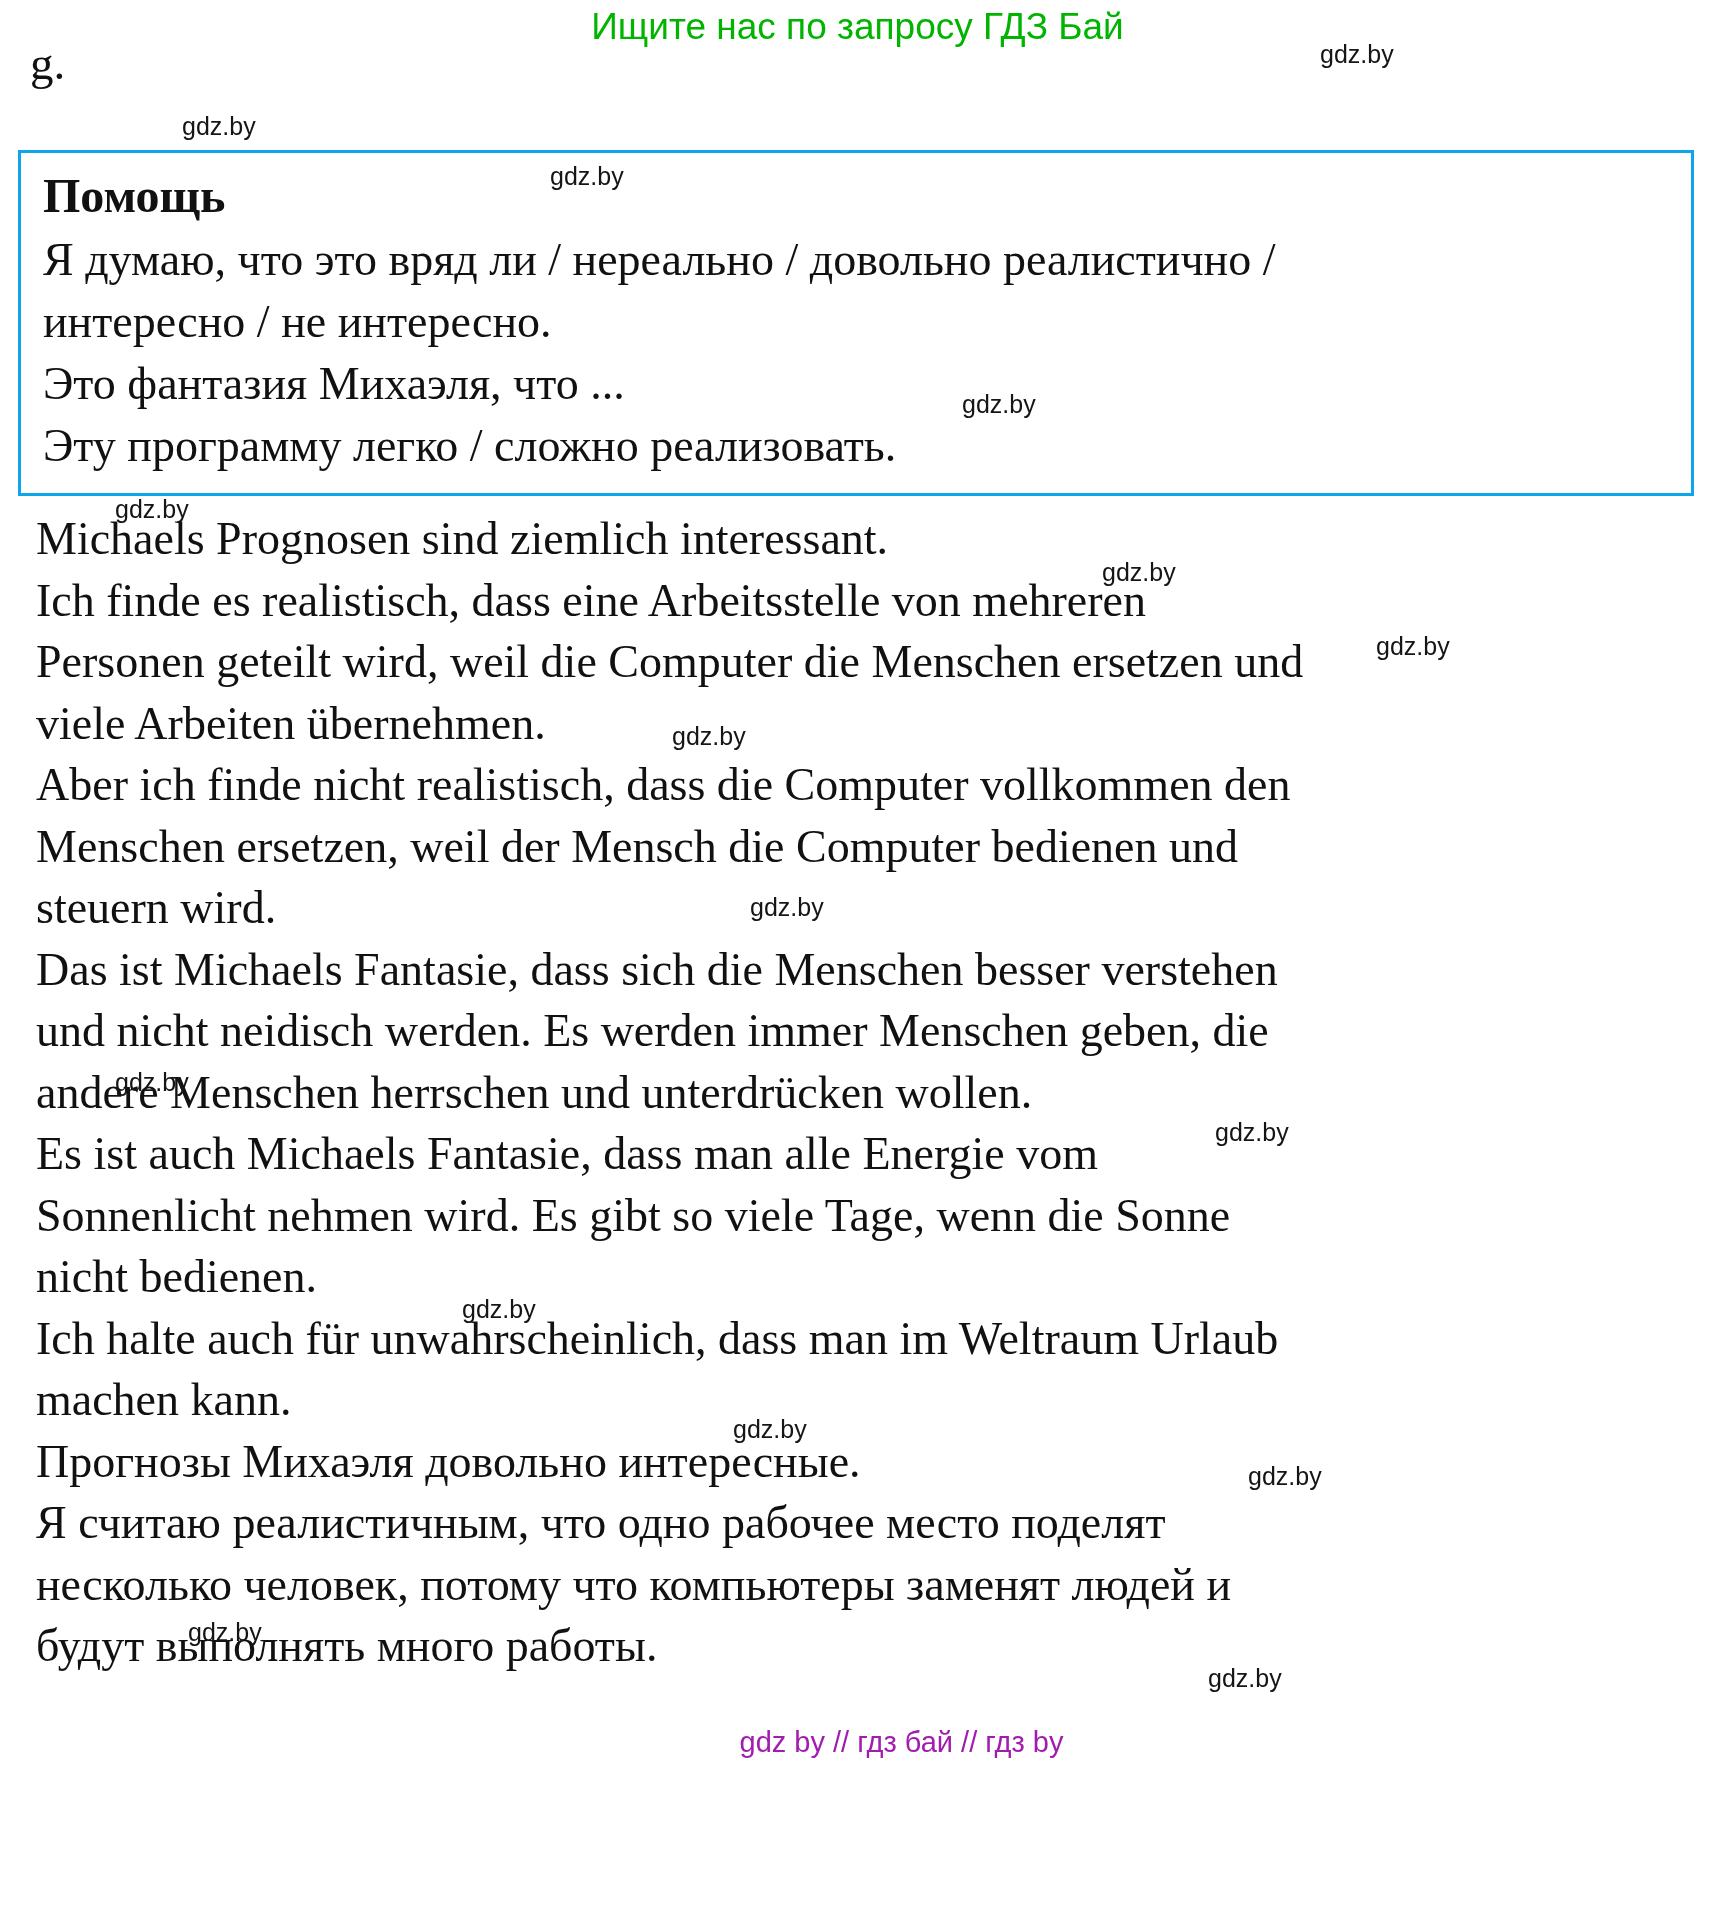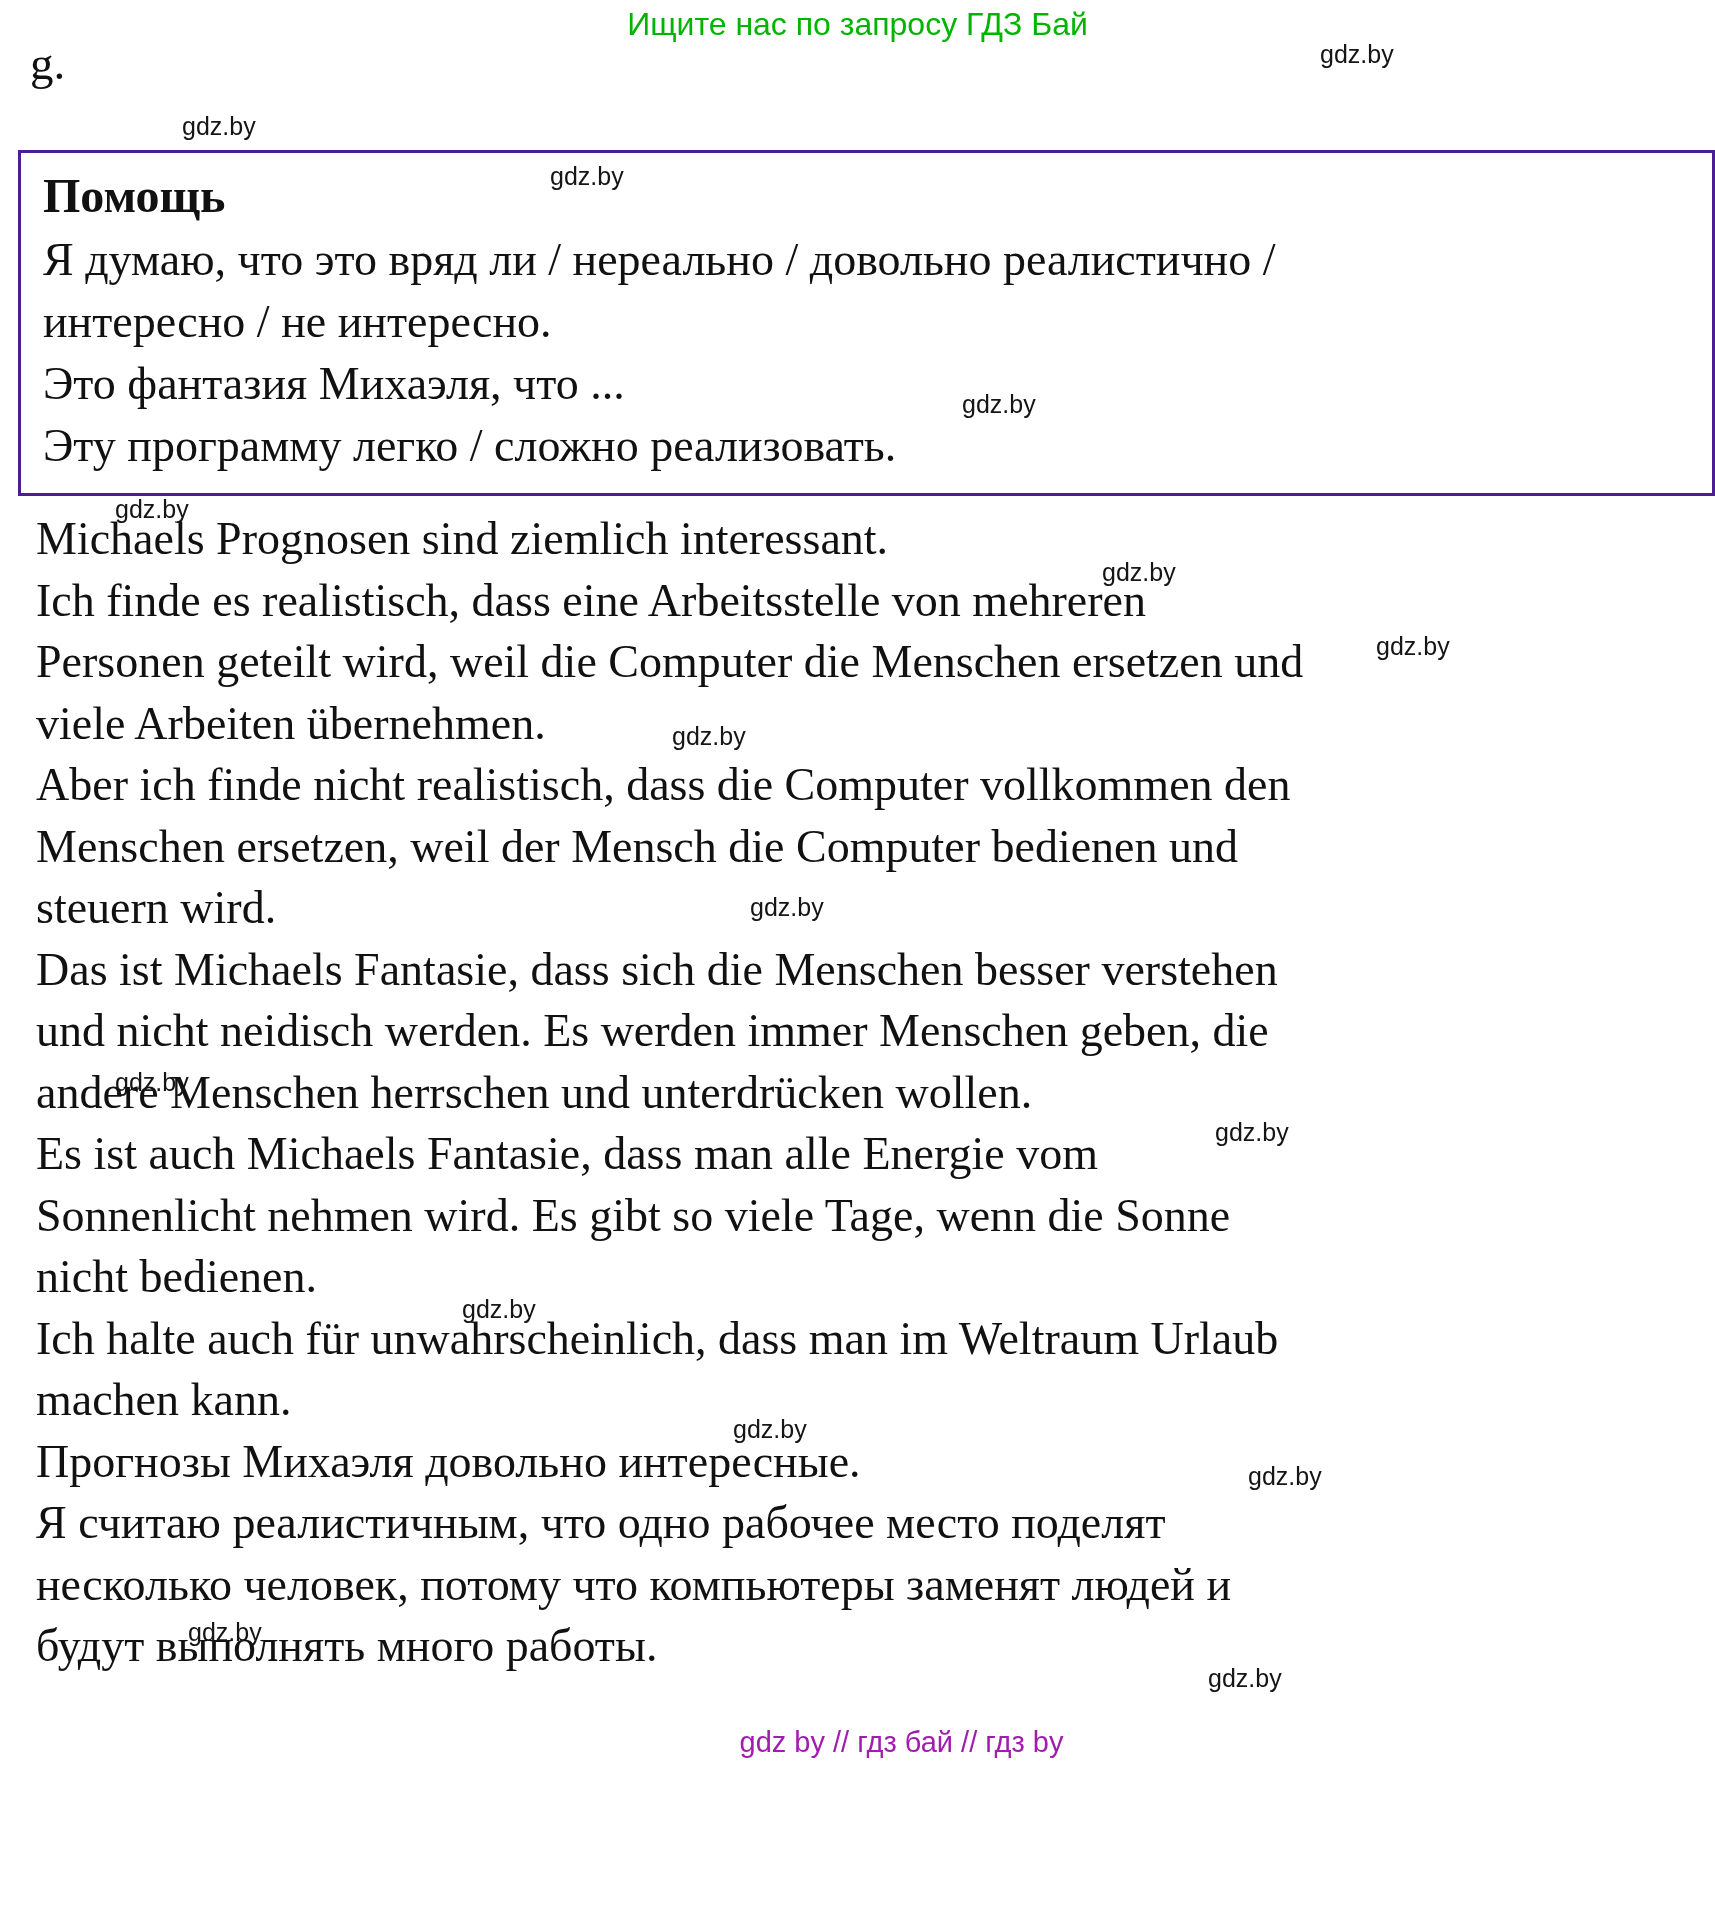--- a/index.html
+++ b/index.html
@@ -16,40 +16,40 @@
     font-family: "Liberation Serif", serif;
     overflow: hidden;
   }
   .top-banner {
     position: absolute;
     top: 6px;
     left: 0;
     width: 100%;
     text-align: center;
     font-family: "Liberation Sans", sans-serif;
-    font-size: 32px;
+    font-size: 37px;
     color: #00b400;
     white-space: nowrap;
   }
   .heading-row {
     position: absolute;
     top: 36px;
     left: 30px;
     font-size: 47px;
     display: flex;
     white-space: nowrap;
   }
   .exercise-letter { width: 160px; }
   .help-box {
     position: absolute;
     top: 150px;
     left: 18px;
     width: 1636px;
-    border: 3px solid #4c1d95;
-    padding: 10px 33px 16px 22px;
+    border: 3px solid #0ea5e9;
+    padding: 10px 12px 16px 22px;
     font-size: 46px;
     line-height: 62px;
   }
   .help-title {
     font-weight: bold;
     font-size: 48px;
     line-height: 66px;
   }
   .help-line { white-space: nowrap; }
   .answer {

